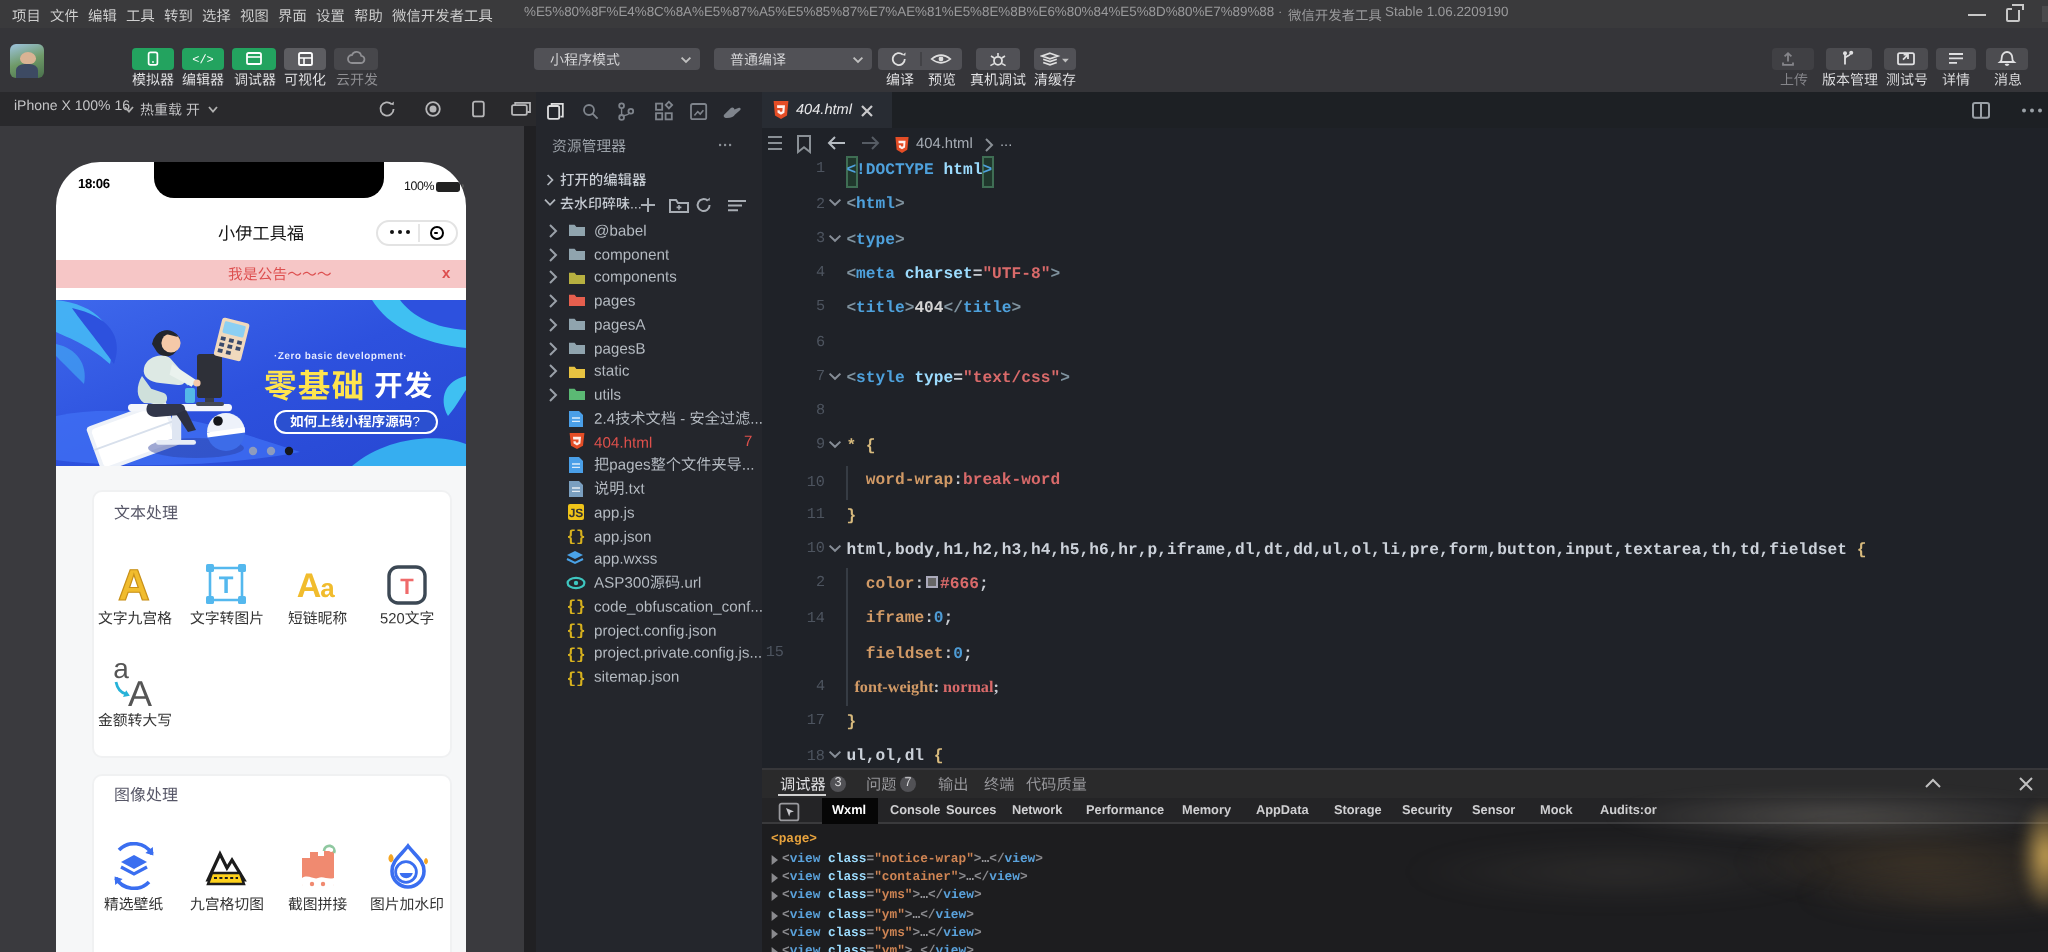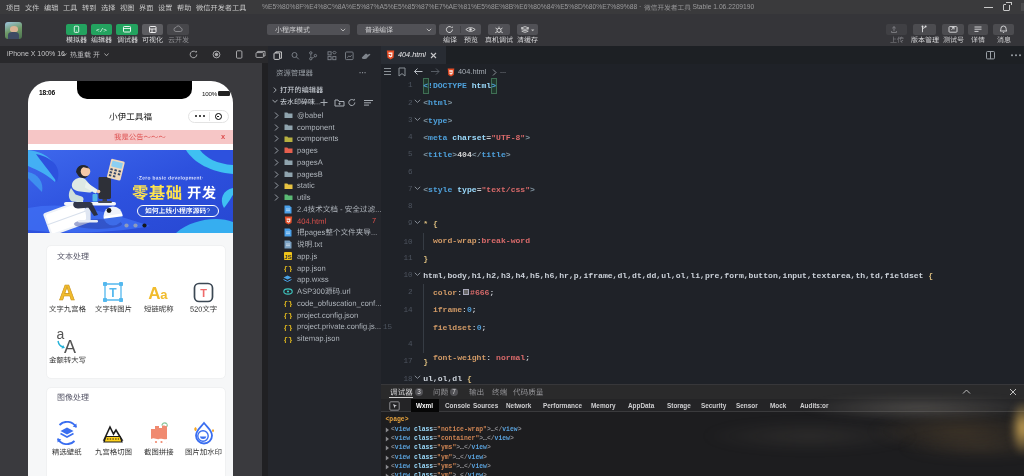--- a/index.html
+++ b/index.html
@@ -1152,21 +1152,21 @@
 <div style="position:absolute;left:423.2px;top:252.50px;font-family:'Liberation Mono',monospace;font-weight:bold;font-size:8.1px;line-height:12px;white-space:pre;"><span style="color:#d7ba7d">}</span></div>
 <div style="position:absolute;right:611.5px;top:252.80px;font:400 7.6px 'Liberation Mono',monospace;color:#4d545f;white-space:pre;line-height:11.40px;">11</div>
 <div style="position:absolute;left:423.2px;top:269.75px;font-family:'Liberation Mono',monospace;font-weight:bold;font-size:8.1px;line-height:12px;white-space:pre;"><span style="color:#ccd2da">html,body,h1,h2,h3,h4,h5,h6,hr,p,iframe,dl,dt,dd,ul,ol,li,pre,form,button,input,textarea,th,td,fieldset</span> <span style="color:#d7ba7d">{</span></div>
 <div style="position:absolute;right:611.5px;top:270.05px;font:400 7.6px 'Liberation Mono',monospace;color:#4d545f;white-space:pre;line-height:11.40px;">10</div>
 <div style="position:absolute;left:423.2px;top:287.00px;font-family:'Liberation Mono',monospace;font-weight:bold;font-size:8.1px;line-height:12px;white-space:pre;">  <span style="color:#d19a66">color</span><span style="color:#c8ccd2">:</span><span style="display:inline-block;width:4.6px;height:4.6px;background:#666;border:0.8px solid #aab;margin:0 0.8px -0.4px 0.6px"></span><span style="color:#d96a6a">#666</span><span style="color:#c8ccd2">;</span></div>
 <div style="position:absolute;right:611.5px;top:287.30px;font:400 7.6px 'Liberation Mono',monospace;color:#4d545f;white-space:pre;line-height:11.40px;">2</div>
 <div style="position:absolute;left:423.2px;top:304.25px;font-family:'Liberation Mono',monospace;font-weight:bold;font-size:8.1px;line-height:12px;white-space:pre;">  <span style="color:#d19a66">iframe</span><span style="color:#c8ccd2">:</span><span style="color:#4e9cd6">0</span><span style="color:#c8ccd2">;</span></div>
 <div style="position:absolute;right:611.5px;top:304.55px;font:400 7.6px 'Liberation Mono',monospace;color:#4d545f;white-space:pre;line-height:11.40px;">14</div>
 <div style="position:absolute;left:423.2px;top:321.50px;font-family:'Liberation Mono',monospace;font-weight:bold;font-size:8.1px;line-height:12px;white-space:pre;">  <span style="color:#d19a66">fieldset</span><span style="color:#c8ccd2">:</span><span style="color:#4e9cd6">0</span><span style="color:#c8ccd2">;</span></div>
 <div style="position:absolute;right:632px;top:321.80px;font:400 7.6px 'Liberation Mono',monospace;color:#4d545f;white-space:pre;line-height:11.40px;">15</div>
-<div style="position:absolute;left:423.2px;top:352px;font-family:Liberation Mono, monospace;font-weight:bold;font-size:8.1px;line-height:12px;white-space:pre;">  <span style="color:#d19a66">font-weight</span><span style="color:#c8ccd2">:</span> <span style="color:#d96a6a">normal</span><span style="color:#c8ccd2">;</span></div>
+<div style="position:absolute;left:423.2px;top:338px;font-family:Liberation Serif, serif;font-weight:bold;font-size:8.1px;line-height:12px;white-space:pre;">  <span style="color:#d19a66">font-weight</span><span style="color:#c8ccd2">:</span> <span style="color:#d96a6a">normal</span><span style="color:#c8ccd2">;</span></div>
 <div style="position:absolute;right:611.5px;top:339.05px;font:400 7.6px 'Liberation Mono',monospace;color:#4d545f;white-space:pre;line-height:11.40px;">4</div>
 <div style="position:absolute;left:423.2px;top:356.00px;font-family:'Liberation Mono',monospace;font-weight:bold;font-size:8.1px;line-height:12px;white-space:pre;"><span style="color:#d7ba7d">}</span></div>
 <div style="position:absolute;right:611.5px;top:356.30px;font:400 7.6px 'Liberation Mono',monospace;color:#4d545f;white-space:pre;line-height:11.40px;">17</div>
 <div style="position:absolute;left:423.2px;top:373.25px;font-family:'Liberation Mono',monospace;font-weight:bold;font-size:8.1px;line-height:12px;white-space:pre;"><span style="color:#ccd2da">ul,ol,dl</span> <span style="color:#d7ba7d">{</span></div>
 <div style="position:absolute;right:611.5px;top:373.55px;font:400 7.6px 'Liberation Mono',monospace;color:#4d545f;white-space:pre;line-height:11.40px;">18</div>
 <svg style="position:absolute;left:413.5px;top:99.25px" width="7" height="5">
     <path d="M0.8 0.8 L3.5 3.4 L6.2 0.8" fill="none" stroke="#868d96" stroke-width="1"></path>
   </svg>
 <svg style="position:absolute;left:413.5px;top:116.50px" width="7" height="5">
     <path d="M0.8 0.8 L3.5 3.4 L6.2 0.8" fill="none" stroke="#868d96" stroke-width="1"></path>

